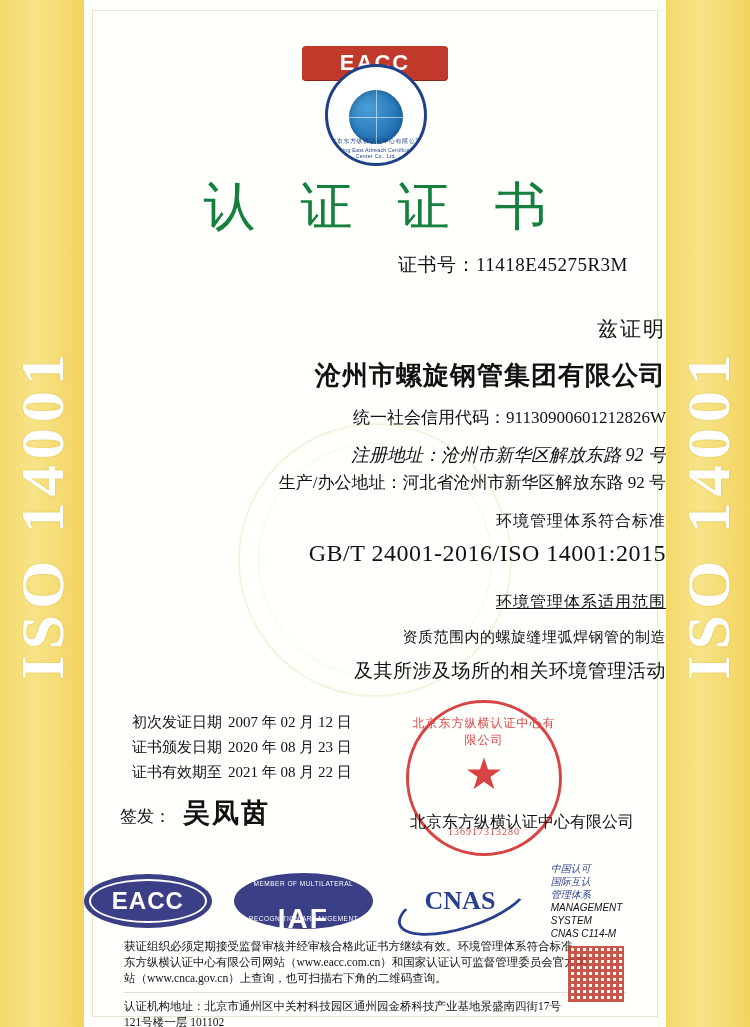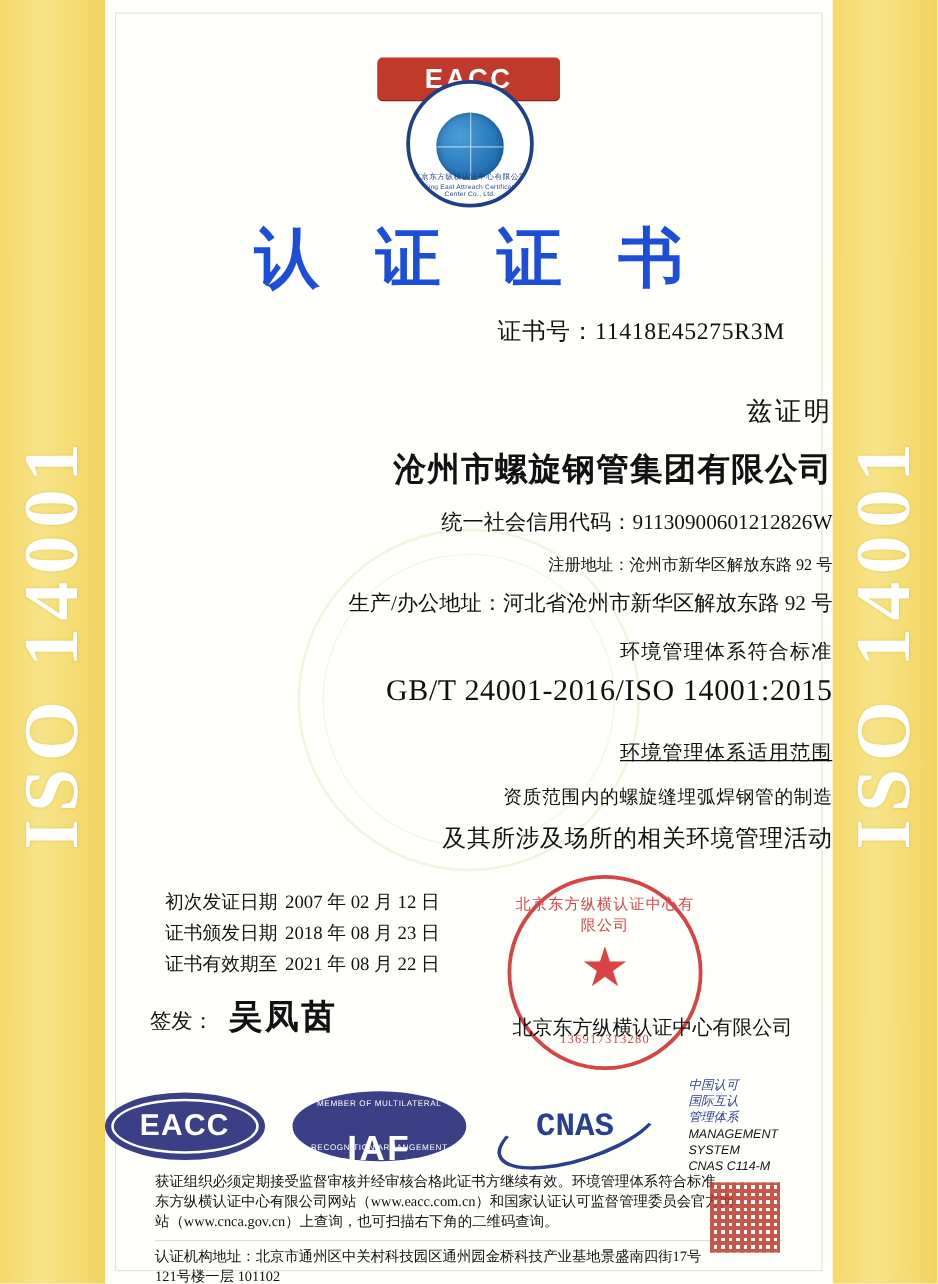--- a/index.html
+++ b/index.html
@@ -182,23 +182,23 @@
   }
 
   
   .cert-title {
     position: absolute;
     left: 0; right: 0;
     top: 172px;
     text-align: center;
     font-family: "Liberation Serif", serif;
     font-size: 52px;
-    font-weight: bold;
+    font-weight: normal;
     letter-spacing: 16px;
-    color: #1d4ed8;
+    color: #15803d;
     text-indent: 16px;
   }
   .cert-no {
     position: absolute;
     right: 38px;
     top: 252px;
     font-size: 19px;
     color: #111;
     letter-spacing: .5px;
   }
@@ -210,21 +210,21 @@
     color: #111;
   }
   .hereby { top: 315px; font-size: 21px; letter-spacing: 2px; }
   .company {
     top: 358px;
     font-size: 26px;
     font-weight: bold;
     letter-spacing: 1px;
   }
   .credit-code { top: 406px; font-size: 17px; }
-  .addr1 { top: 443px; font-size: 13px; }
+  .addr1 { top: 443px; font-size: 18px; font-style: italic; }
   .addr2 { top: 471px; font-size: 17px; }
   .std-label { top: 511px; font-size: 16px; letter-spacing: 1px; padding-left: 20px; }
   .std-value { top: 540px; font-size: 24px; letter-spacing: .5px; }
   .scope-label { top: 592px; font-size: 16px; letter-spacing: 1px; text-decoration: underline; }
   .scope1 { top: 628px; font-size: 15px; letter-spacing: .5px; }
   .scope2 { top: 658px; font-size: 19px; letter-spacing: .5px; }
 
   
   .dates {
     position: absolute;
@@ -358,21 +358,21 @@
   }
   .iaf-oval .tiny-top { top: 7px; }
   .iaf-oval .tiny-bottom { bottom: 7px; }
   .cnas {
     width: 130px;
     height: 56px;
     position: relative;
     display: flex;
     align-items: center;
     justify-content: center;
-    font-family: Liberation Mono, monospace;
+    font-family: Liberation Serif, serif;
     font-weight: bold;
     font-size: 26px;
     color: #2b3f8f;
   }
   .cnas .swoosh {
     position: absolute;
     left: 0; top: 6px;
     width: 130px;
     height: 44px;
     border: 3px solid #2b3f8f;
@@ -465,21 +465,21 @@
     <div class="center-line std-value">GB/T 24001-2016/ISO 14001:2015</div>
     <div class="center-line scope-label">环境管理体系适用范围</div>
     <div class="center-line scope1">资质范围内的螺旋缝埋弧焊钢管的制造</div>
     <div class="center-line scope2">及其所涉及场所的相关环境管理活动</div>
 
     <div class="dates">
       <div class="row">
         <span class="lbl">初次发证日期</span><span class="val">2007 年 02 月 12 日</span>
       </div>
       <div class="row">
-        <span class="lbl">证书颁发日期</span><span class="val">2018 年 08 月 23 日</span>
+        <span class="lbl">证书颁发日期</span><span class="val">2020 年 08 月 23 日</span>
       </div>
       <div class="row">
         <span class="lbl">证书有效期至</span><span class="val">2021 年 08 月 22 日</span>
       </div>
     </div>
 
     <div class="sign-row">
       <span>签发：</span><span class="sig">吴凤茵</span>
     </div>
 

